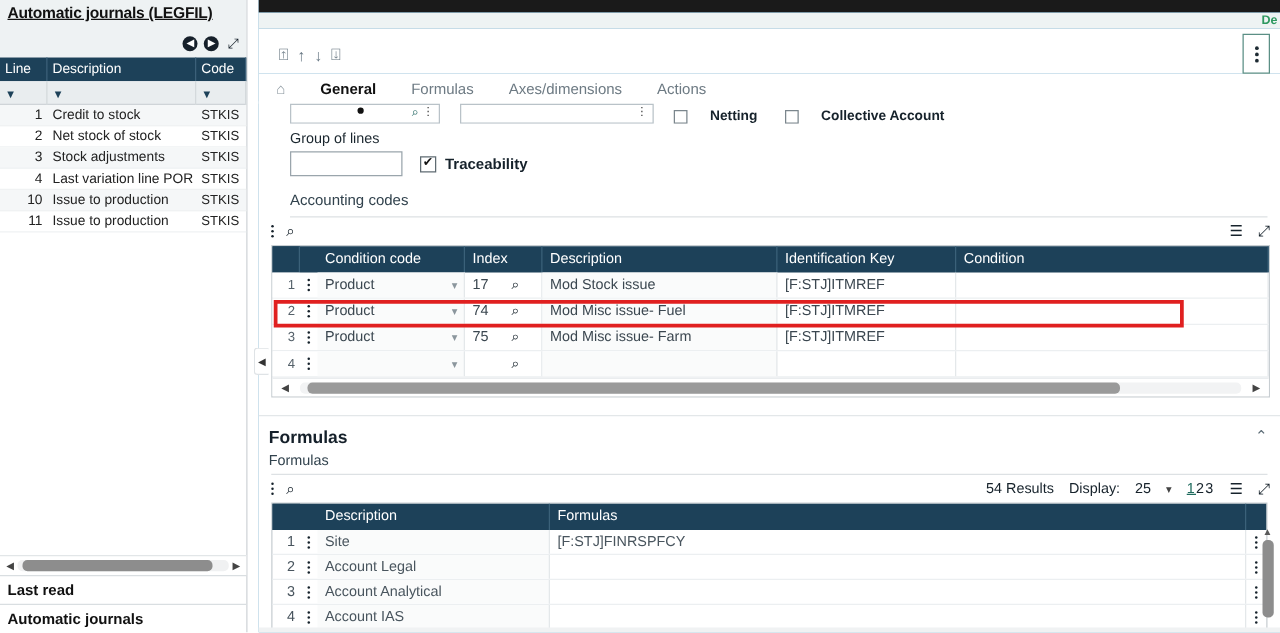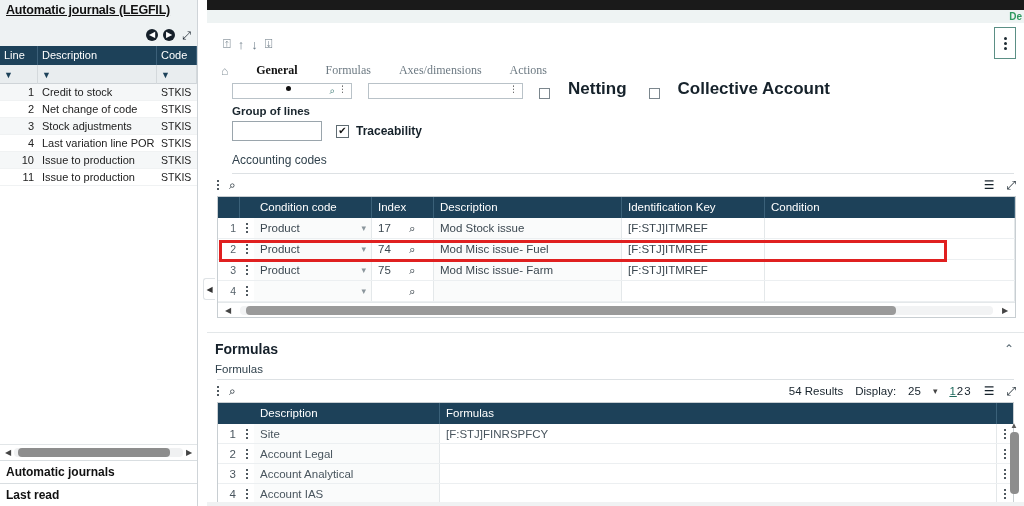--- a/index.html
+++ b/index.html
@@ -124,21 +124,20 @@
 
   .tabbar {
     display: flex; align-items: center; gap: 0;
     border-bottom: 1px solid #dbe0e3; padding-left: 14px; height: 24px;
     background: #fff;
   }
   .tabbar .home-icon { color: #8a969e; font-size: 12px; margin-right: 14px; }
   .tab {
     font-size: 12px; color: #6d7a83; padding: 0 14px; cursor: default;
     white-space: nowrap;
-    font-family: Liberation Serif, serif;
   }
   .tab.active { color: #111; font-weight: bold; }
 
   .content-scroll {
     position: absolute; left: 0; top: 81px; right: 0; bottom: 0;
     background: #fff; overflow: hidden;
   }
 
   .clipped-row {
     display: flex; align-items: flex-end; gap: 0; height: 18px;
@@ -149,24 +148,24 @@
     position: relative; margin-right: 16px;
   }
   .cf-field .dot { position: absolute; left: 45%; top: 2px; width: 5px; height: 5px; background: #111; border-radius: 50%; }
   .cf-field .mag { position: absolute; right: 16px; top: 1px; color: #2f6f6b; font-size: 10px; }
   .cf-field .dots3 { position: absolute; right: 4px; top: 0px; color: #333; font-size: 9px; }
   .cf-field.wide { width: 155px; }
   .cf-check {
     width: 11px; height: 11px; border: 1px solid #7b868d; background: #fff;
     margin-right: 6px;
   }
-  .cf-label { font-size: 17px; font-weight: bold; color: #16222b; margin-right: 22px; white-space: nowrap; padding-left: 12px; }
+  .cf-label { font-size: 11px; font-weight: bold; color: #16222b; margin-right: 22px; white-space: nowrap; padding-left: 12px; }
 
   .section-pad { padding: 6px 14px 0 25px; }
-  .field-label { font-size: 11.5px; font-weight: bold; color: #1a262e; margin-bottom: 4px; }
+  .field-label { font-size: 11.5px; font-weight: normal; color: #1a262e; margin-bottom: 4px; }
   .row-inline { display: flex; align-items: center; gap: 14px; }
   .input-box { width: 90px; height: 20px; border: 1px solid #9aa5ac; background: #fff; }
   .chk-wrap { display: flex; align-items: center; gap: 7px; }
   .chk {
     width: 13px; height: 13px; border: 1px solid #5f6b72; background: #fff;
     display: flex; align-items: center; justify-content: center;
     color: #111; font-size: 10px; line-height: 1;
   }
   .chk-label { font-size: 12px; font-weight: bold; color: #16222b; }
 
@@ -286,21 +285,21 @@
     </div>
 
     <div>
       <div class="lt-row">
         <div class="c-line">1</div>
         <div class="c-desc">Credit to stock</div>
         <div class="c-code">STKIS</div>
       </div>
       <div class="lt-row">
         <div class="c-line">2</div>
-        <div class="c-desc">Net change of code</div>
+        <div class="c-desc">Net stock of stock</div>
         <div class="c-code">STKIS</div>
       </div>
       <div class="lt-row">
         <div class="c-line">3</div>
         <div class="c-desc">Stock adjustments</div>
         <div class="c-code">STKIS</div>
       </div>
       <div class="lt-row">
         <div class="c-line">4</div>
         <div class="c-desc">Last variation line POR</div>
@@ -321,25 +320,25 @@
     <div class="left-spacer"></div>
 
     <div class="left-hscroll">
       <span class="hs-arrow">◀</span>
       <div class="hs-track">
         <div class="hs-thumb"></div>
       </div>
       <span class="hs-arrow">▶</span>
     </div>
 
+    <div class="left-foot">
+      <span>Last read</span>
+    </div>
     <div class="left-foot second">
       <span>Automatic journals</span>
-    </div>
-    <div class="left-foot">
-      <span>Last read</span>
     </div>
   </div>
 
   <div class="splitter-handle">◀</div>
 
   <div class="main">
 
     <div class="topbar-dark"></div>
     <div class="topbar-light">
       <span class="topbar-green">De</span>

